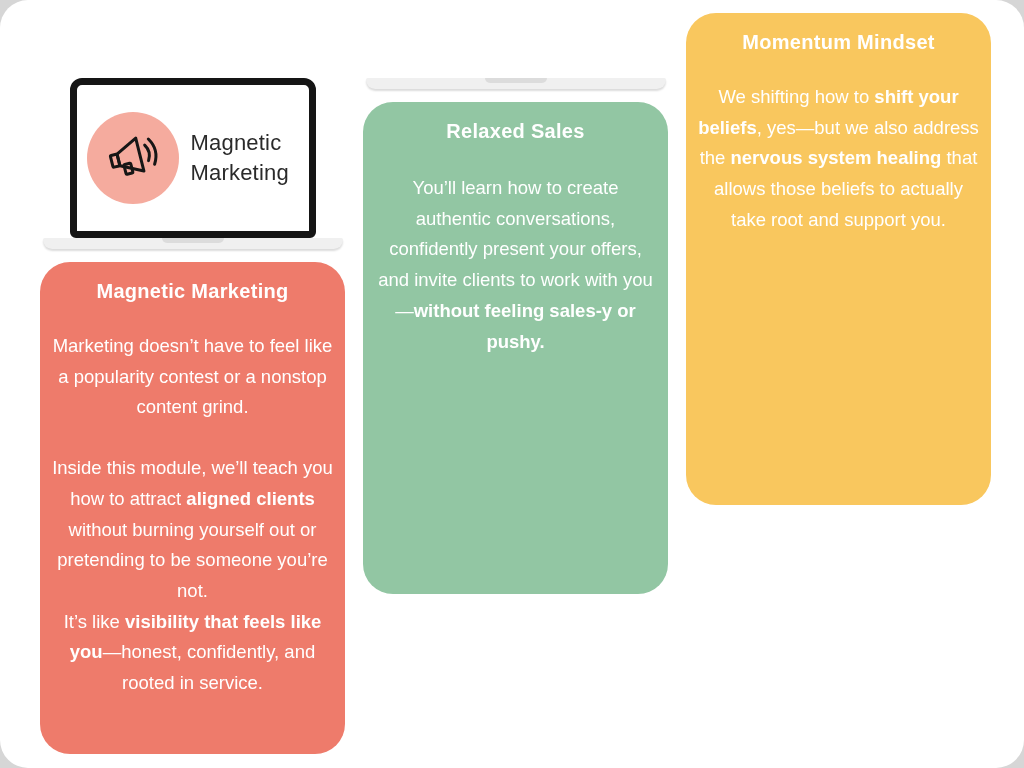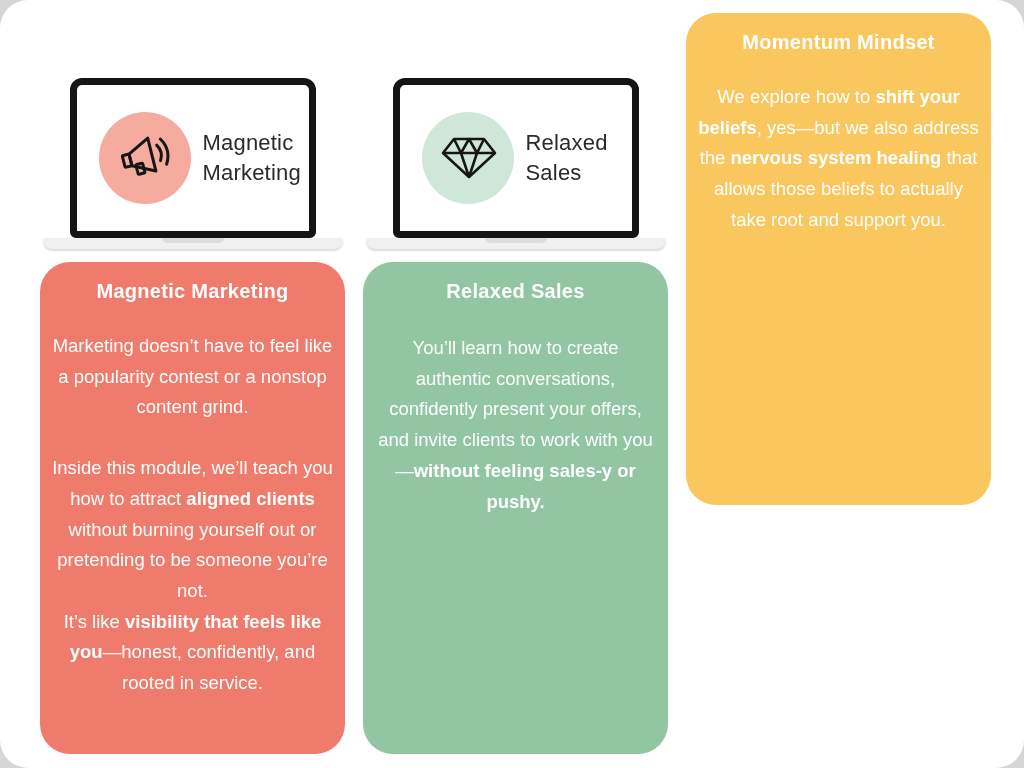--- a/index.html
+++ b/index.html
@@ -36,21 +36,21 @@
     flex-direction:column;
     align-items:center;
   }
   .screen {
     width:246px; height:160px;
     background:#ffffff;
     border:7px solid #151515;
     border-radius:12px 12px 6px 6px;
     display:flex;
     align-items:center;
-    padding-left:22px;
+    padding-left:10px;
     position:relative;
   }
   .icon-circle {
     width:92px; height:92px;
     border-radius:50%;
     flex:none;
     position:relative;
   }
   .screen-icon {
     position:absolute;
@@ -137,50 +137,35 @@
         <div class="card-body">
             <p><span>Marketing doesn’t have to feel like a popularity contest or a nonstop content grind.</span></p>
             <p class="gap"><span>Inside this module, we’ll teach you how to attract </span><strong>aligned clients</strong><span> without burning yourself out or pretending to be someone you’re not.</span></p>
             <p><span>It’s like </span><strong>visibility that feels like you</strong><span>—honest, confidently, and rooted in service.</span></p>
           </div>
       </div>
     </div>
 
     <div class="column">
       <div class="laptop">
-        <div class="screen">
-          <div class="icon-circle" style="background-color: rgb(207, 231, 217);">
-            <svg class="screen-icon" viewBox="0 0 64 64">
-              <g fill="none" stroke="#161616" stroke-width="2.6" stroke-linejoin="round">
-                <path d="M17 15 L47 15 L58 29 L32 53 L6 29 Z"></path>
-                <path d="M6 29 L58 29"></path>
-                <path d="M17 15 L24 29 L32 53"></path>
-                <path d="M47 15 L40 29 L32 53"></path>
-                <path d="M24 29 L32 15 L40 29"></path>
-              </g>
-            </svg>
-          </div>
-          <div class="screen-title">Relaxed
-Sales</div>
-        </div>
         <div class="laptop-base">
           <div class="notch"></div>
         </div>
       </div>
       <div class="card" style="background-color: rgb(146, 198, 163);">
         <h2>Relaxed Sales</h2>
         <div class="card-body">
             <p class="gap"><span>You’ll learn how to create authentic conversations, confidently present your offers, and invite clients to work with you—</span><strong>without feeling sales-y or pushy.</strong></p>
           </div>
       </div>
     </div>
 
     <div class="column">
       <div class="card" style="background-color: rgb(249, 199, 94);">
         <h2>Momentum Mindset</h2>
         <div class="card-body">
-            <p><span>We explore how to </span><strong>shift your beliefs</strong><span>, yes—but we also address the </span><strong>nervous system healing</strong><span> that allows those beliefs to actually take root and support you.</span></p>
+            <p><span>We shifting how to </span><strong>shift your beliefs</strong><span>, yes—but we also address the </span><strong>nervous system healing</strong><span> that allows those beliefs to actually take root and support you.</span></p>
           </div>
       </div>
     </div>
 
   </div>
 </div>
 
 </body></html>

